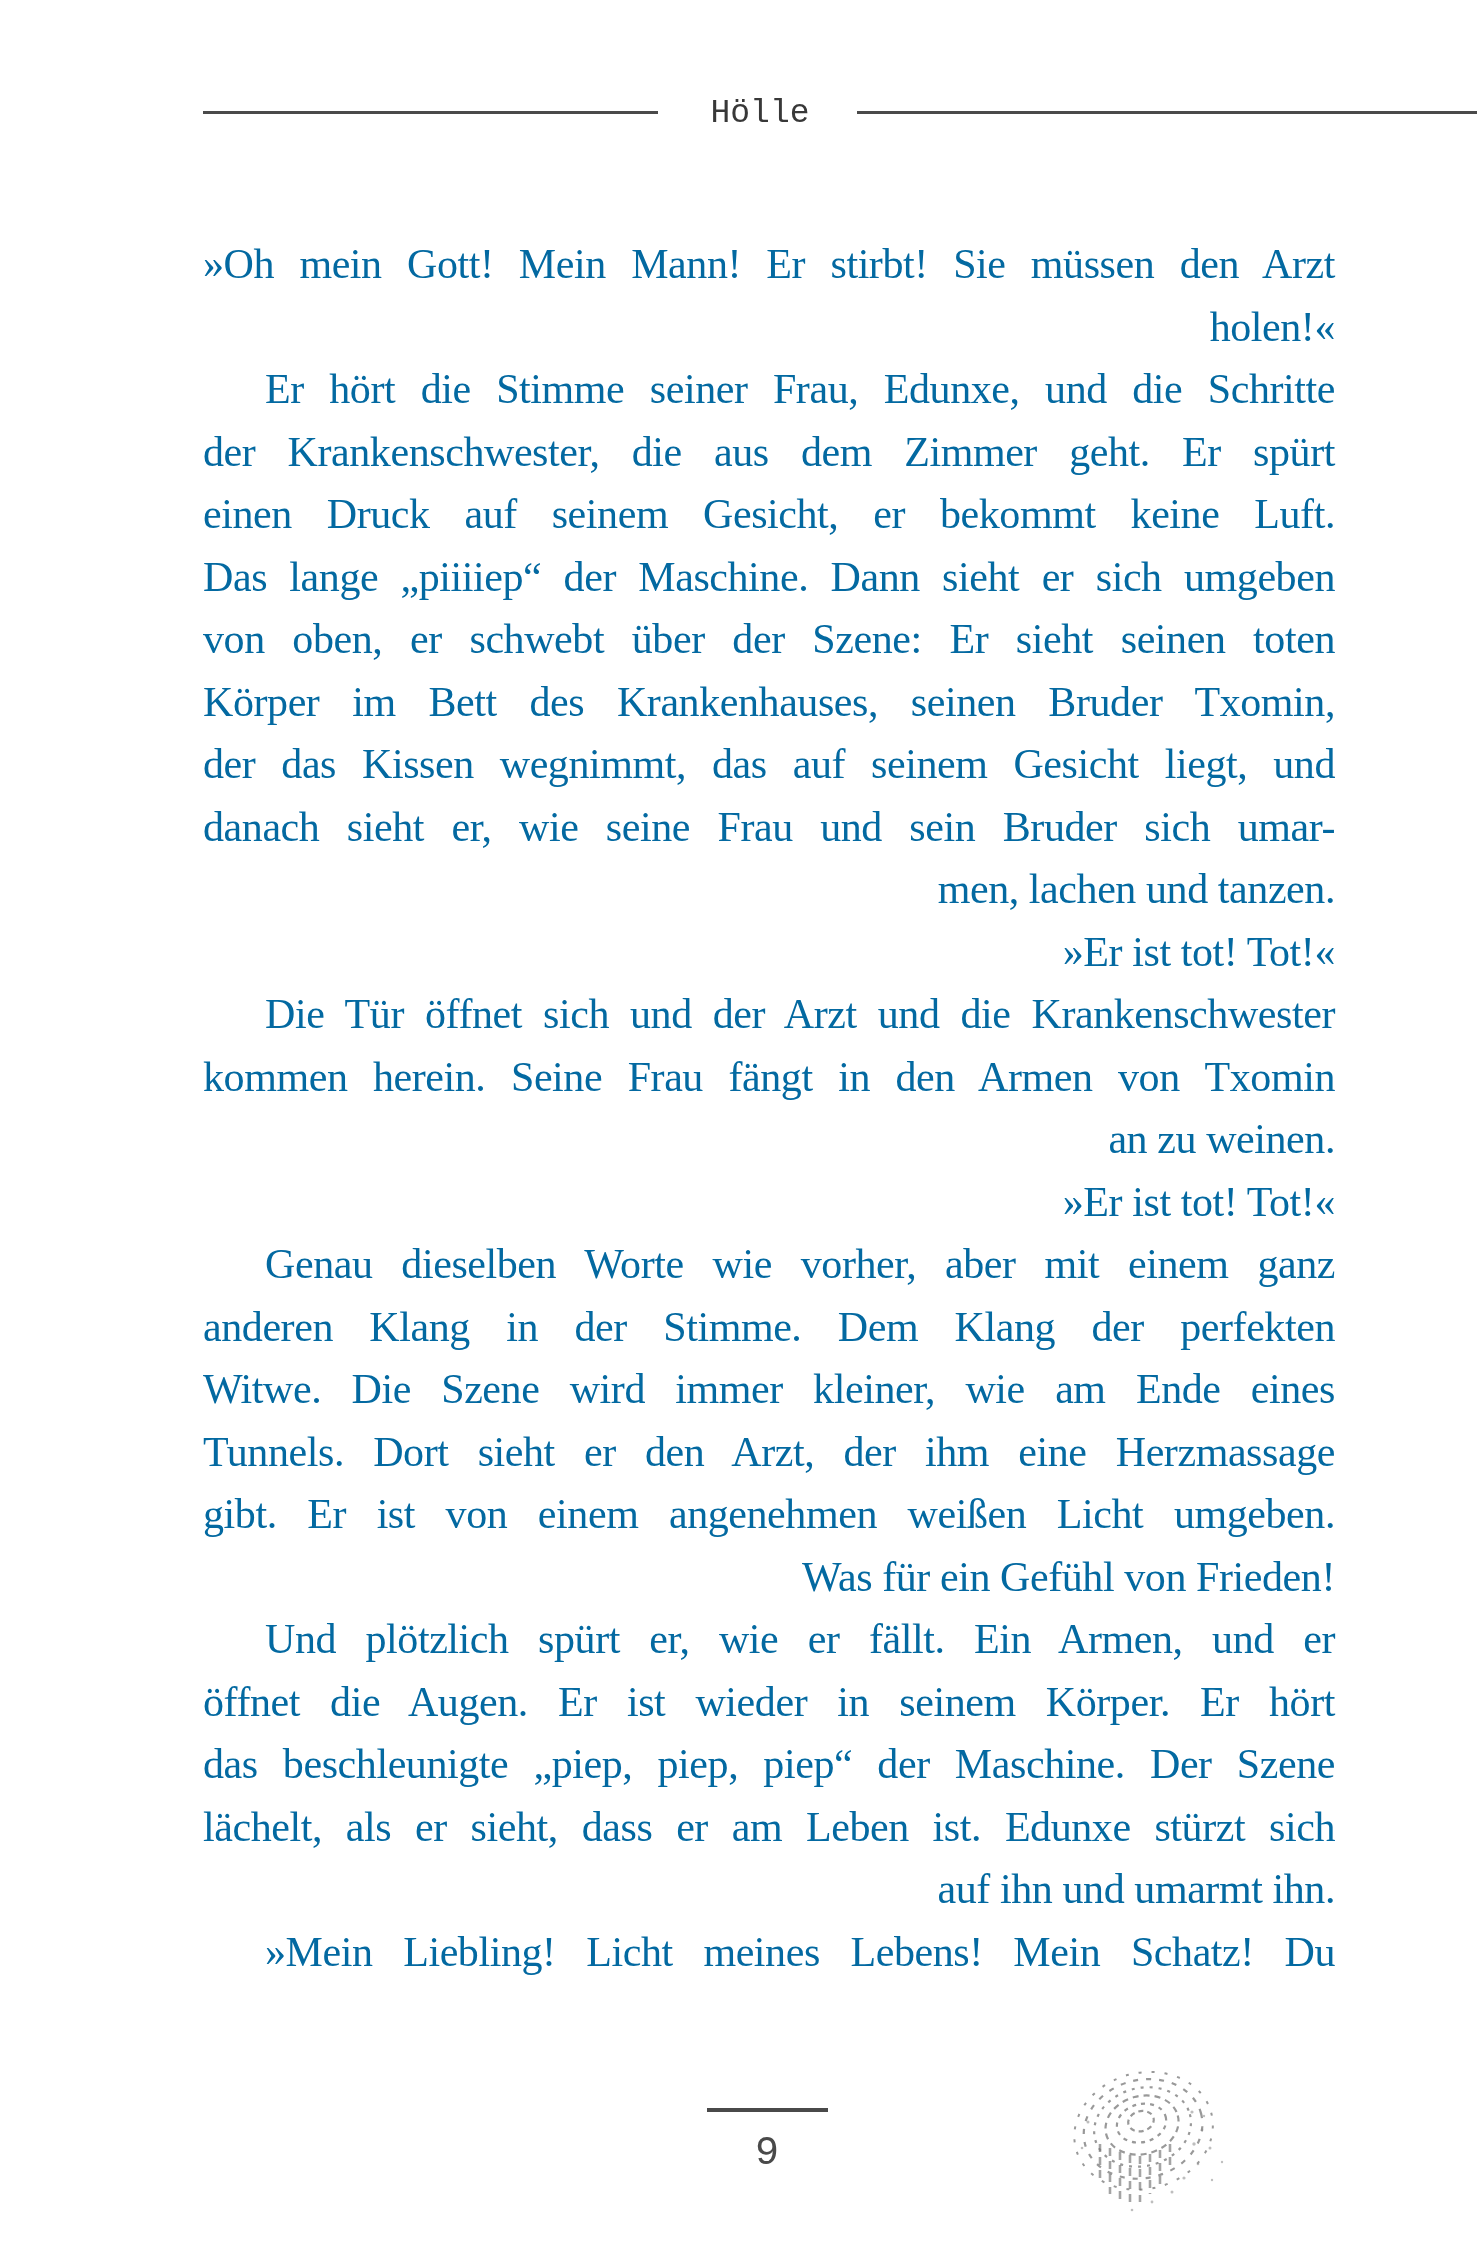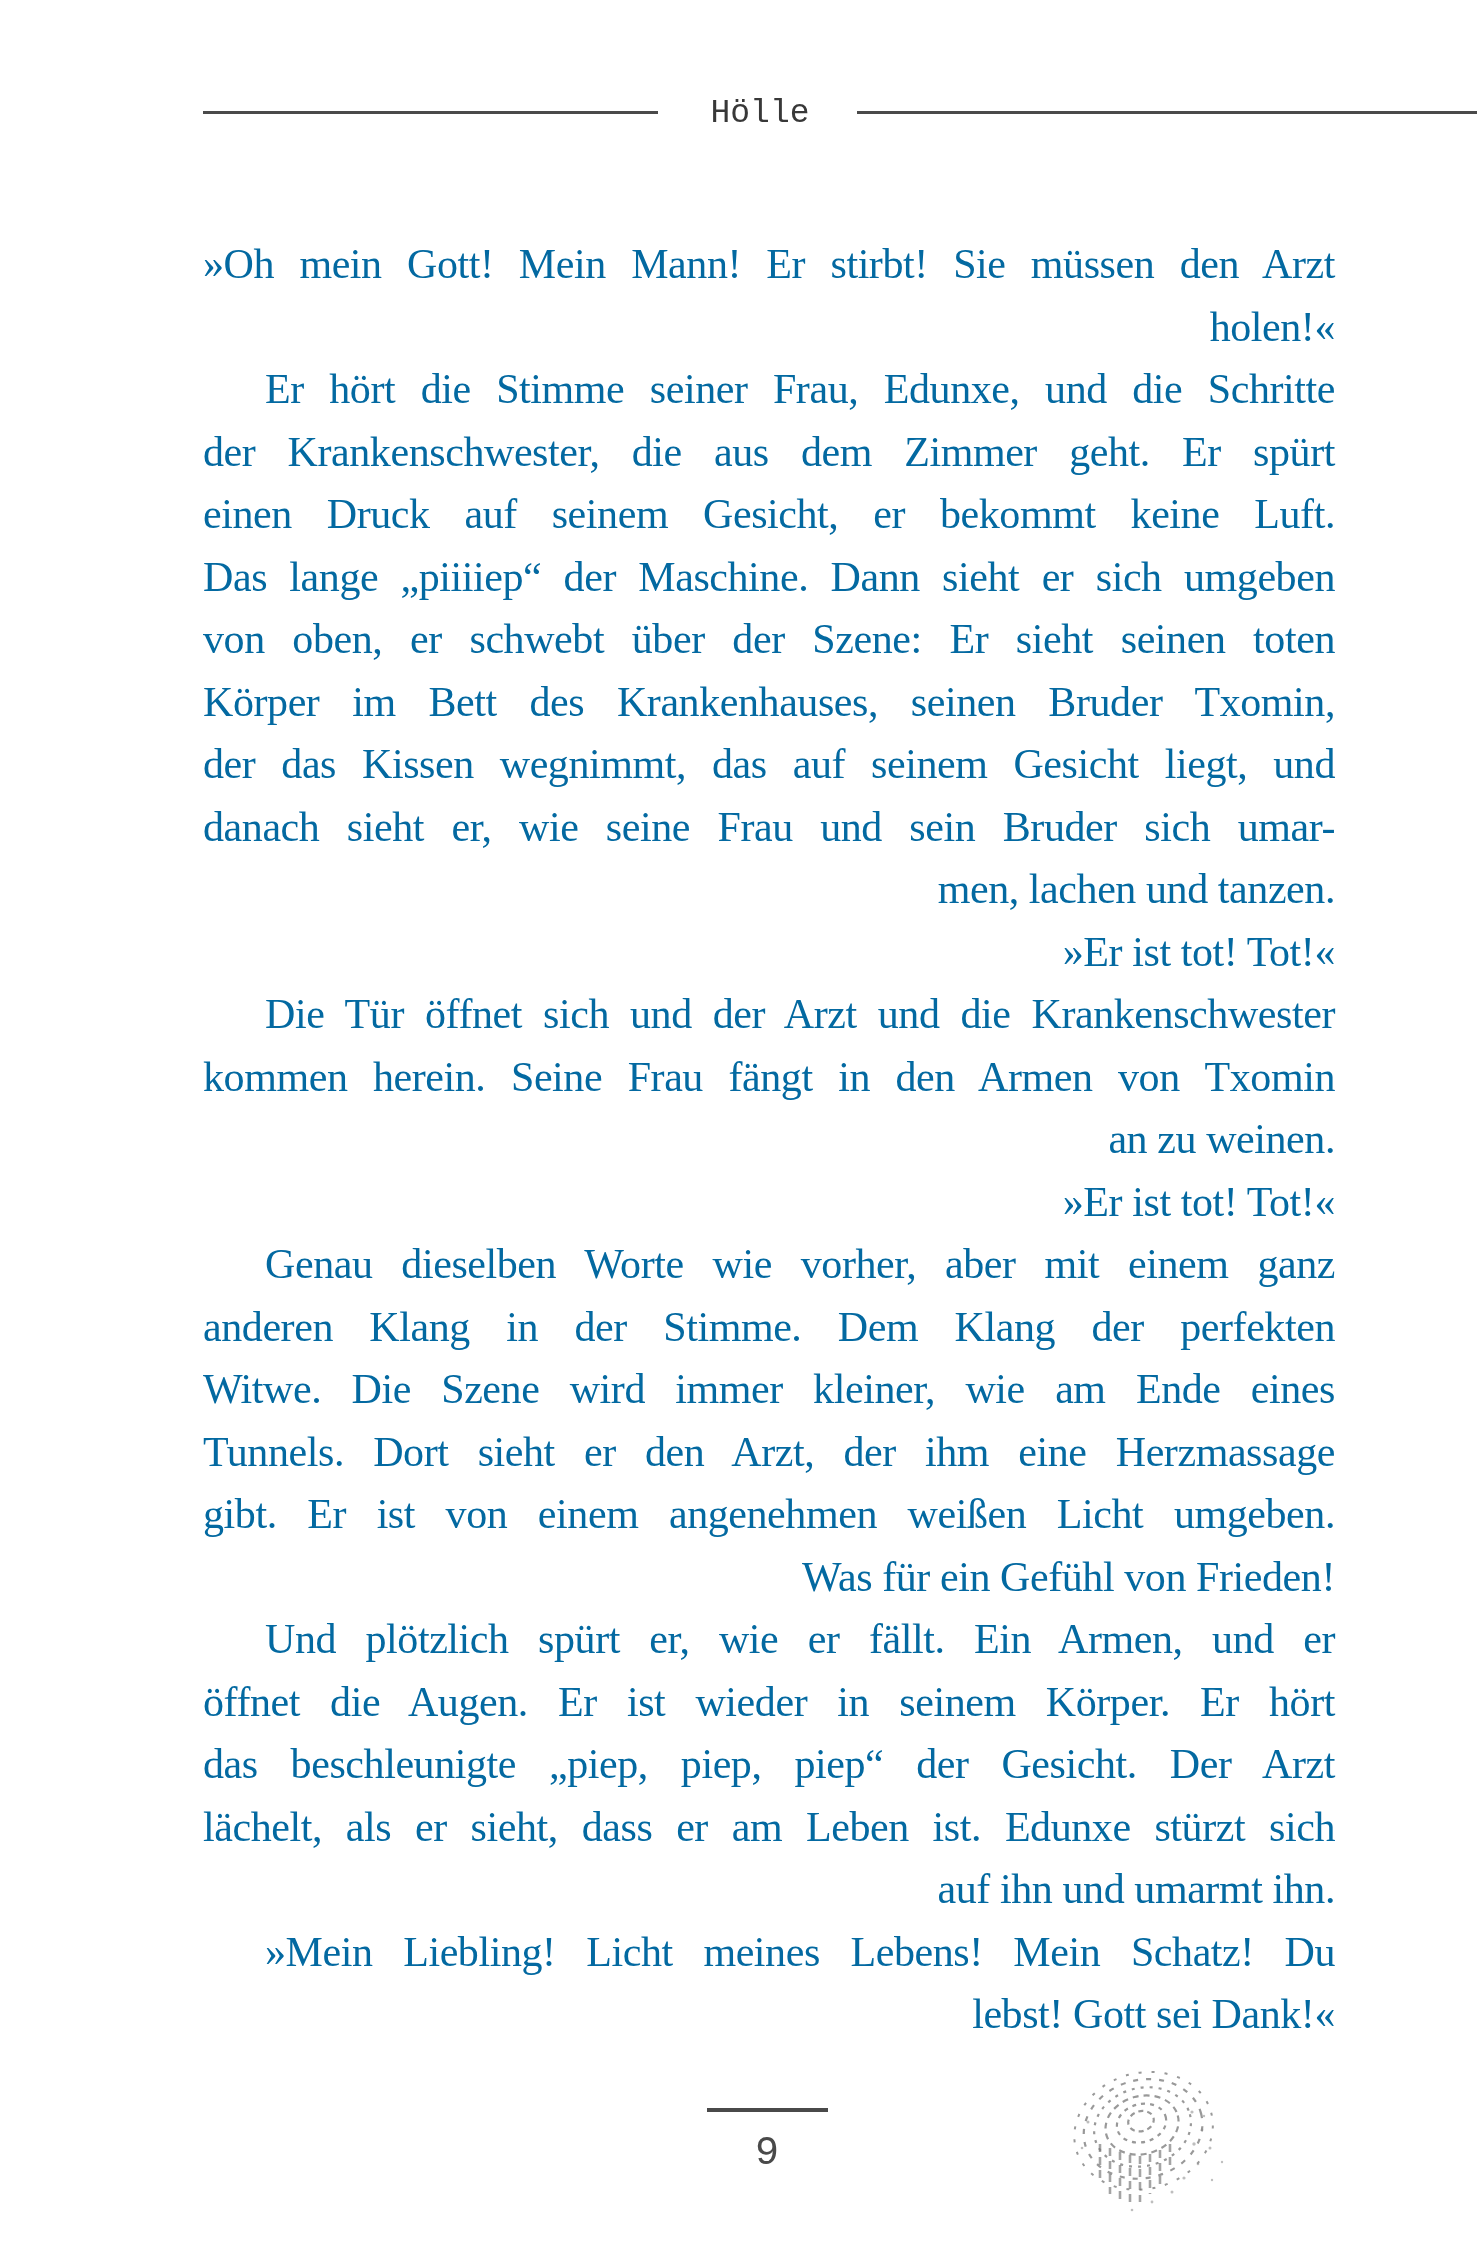--- a/index.html
+++ b/index.html
@@ -67,25 +67,24 @@
     <div class="ln">an zu weinen.</div>
     <div class="ln ind">»Er ist tot! Tot!«</div>
     <div class="ln j ind">Genau dieselben Worte wie vorher, aber mit einem ganz</div>
     <div class="ln j">anderen Klang in der Stimme. Dem Klang der perfekten</div>
     <div class="ln j">Witwe. Die Szene wird immer kleiner, wie am Ende eines</div>
     <div class="ln j">Tunnels. Dort sieht er den Arzt, der ihm eine Herzmassage</div>
     <div class="ln j">gibt. Er ist von einem angenehmen weißen Licht umgeben.</div>
     <div class="ln">Was für ein Gefühl von Frieden!</div>
     <div class="ln j ind">Und plötzlich spürt er, wie er fällt. Ein Armen, und er</div>
     <div class="ln j">öffnet die Augen. Er ist wieder in seinem Körper. Er hört</div>
-    <div class="ln j">das beschleunigte „piep, piep, piep“ der Gesicht. Der Arzt</div>
+    <div class="ln j">das beschleunigte „piep, piep, piep“ der Maschine. Der Szene</div>
     <div class="ln j">lächelt, als er sieht, dass er am Leben ist. Edunxe stürzt sich</div>
     <div class="ln">auf ihn und umarmt ihn.</div>
     <div class="ln j ind">»Mein Liebling! Licht meines Lebens! Mein Schatz! Du</div>
-    <div class="ln">lebst! Gott sei Dank!«</div>
   </div>
 
   <div id="rule-footer" class="rule"></div>
   <div id="page-number">9</div>
 
   <svg id="fingerprint" viewBox="0 0 210 170" xmlns="http://www.w3.org/2000/svg">
     <g transform="rotate(-15 95 80)" fill="none" stroke="#6e6e6e" opacity="0.7">
       <ellipse cx="92" cy="68" rx="13" ry="10" stroke-width="2.2" stroke-dasharray="5 4"></ellipse>
       <ellipse cx="92" cy="70" rx="25" ry="19" stroke-width="2.2" stroke-dasharray="4 5"></ellipse>
       <ellipse cx="92" cy="72" rx="37" ry="29" stroke-width="2.2" stroke-dasharray="6 5"></ellipse>

